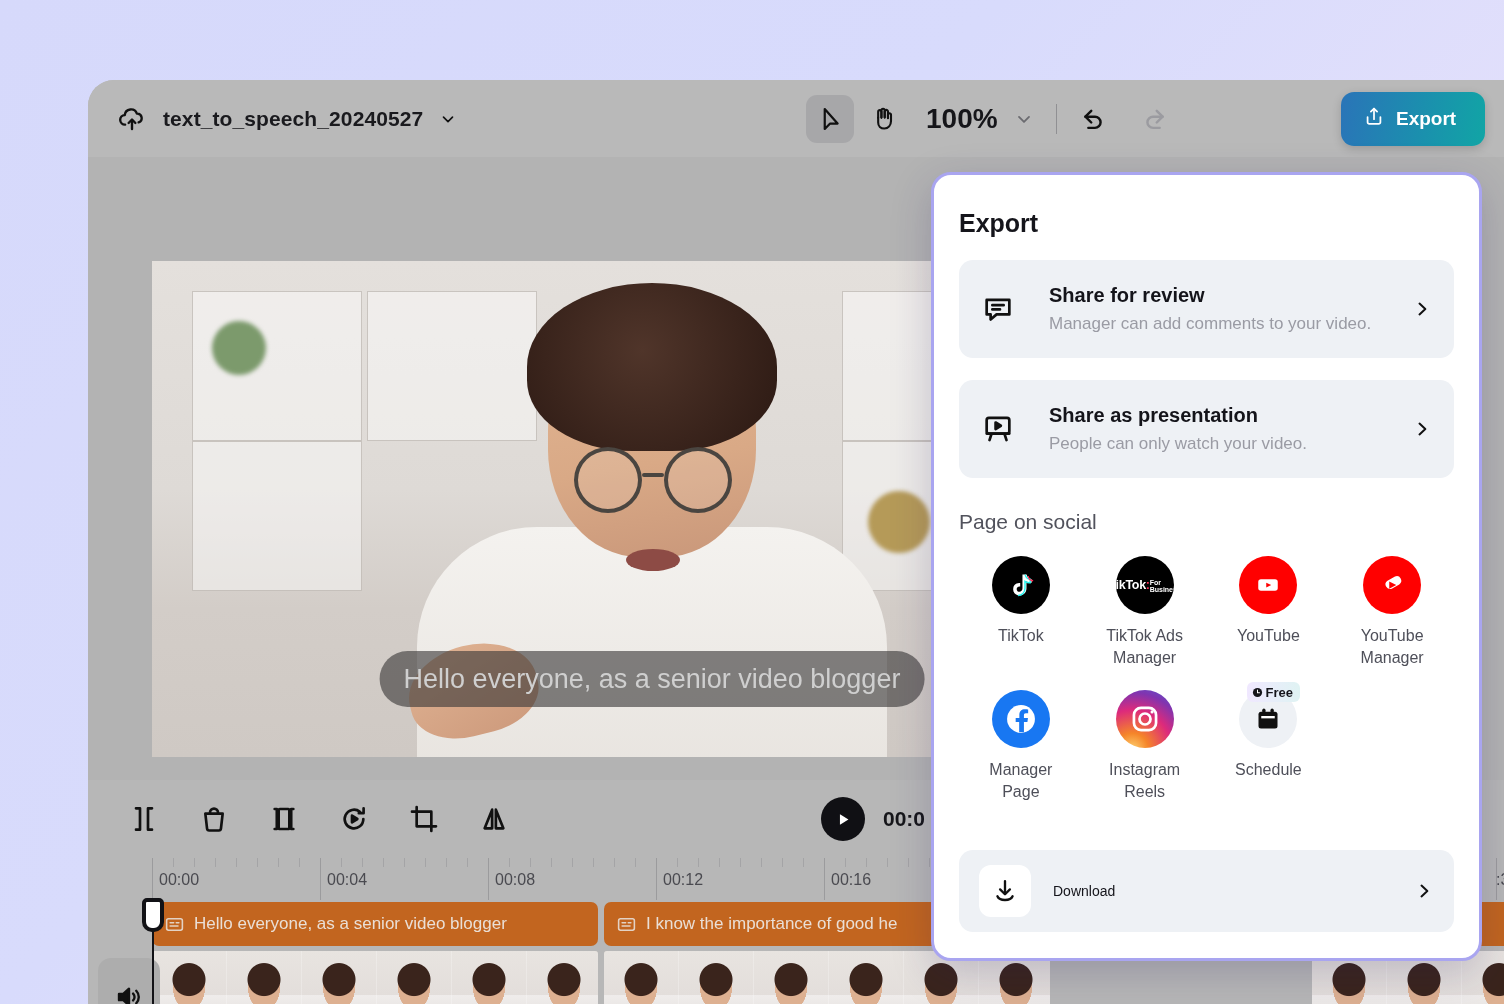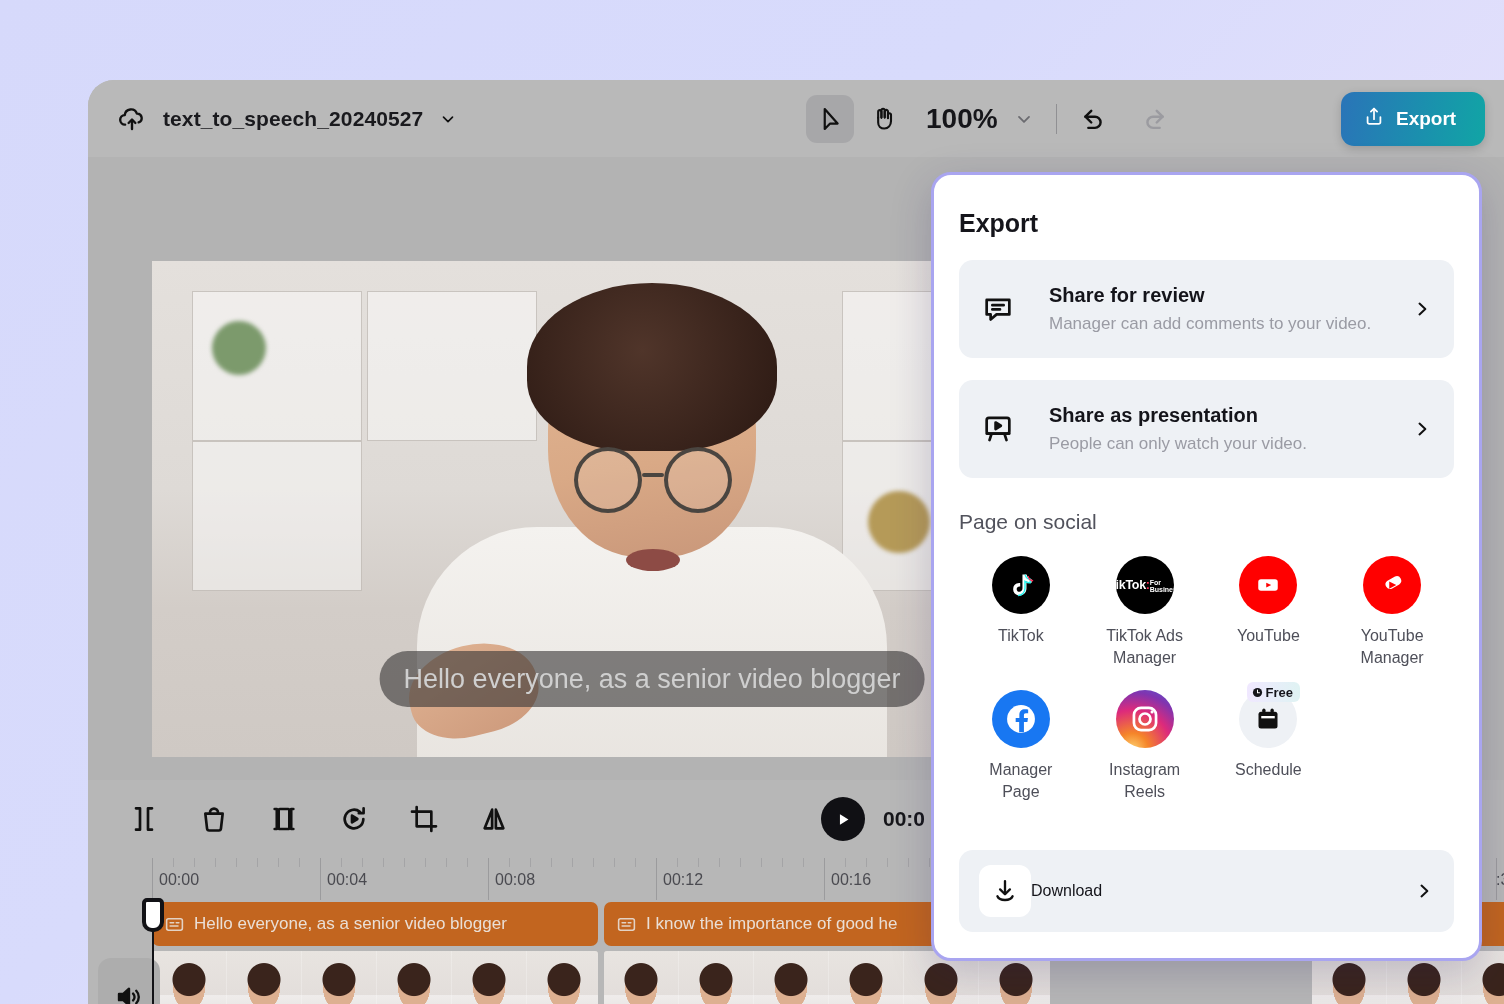--- a/index.html
+++ b/index.html
@@ -324,22 +324,22 @@
     position: absolute; left: 25px; right: 25px; bottom: 26px;
     height: 82px; border-radius: 14px; background: #eef1f5;
     display: flex; align-items: center; padding: 0 20px;
   }
   #download-icon-box {
     width: 52px; height: 52px; border-radius: 12px; background: #ffffff;
     display: flex; align-items: center; justify-content: center;
   }
   #download-icon-box svg { width: 28px; height: 28px; }
   #download-label {
-    flex: 1; 
-    font-size: 16px; font-weight: 500; color: #14141a;
+    flex: 1; margin-left: 22px;
+    font-size: 14px; font-weight: 500; color: #14141a;
   }
 </style>
 </head>
 <body>
 
 <div id="app-window">
 
   <div id="topbar">
     <div id="project-group">
       <span>

